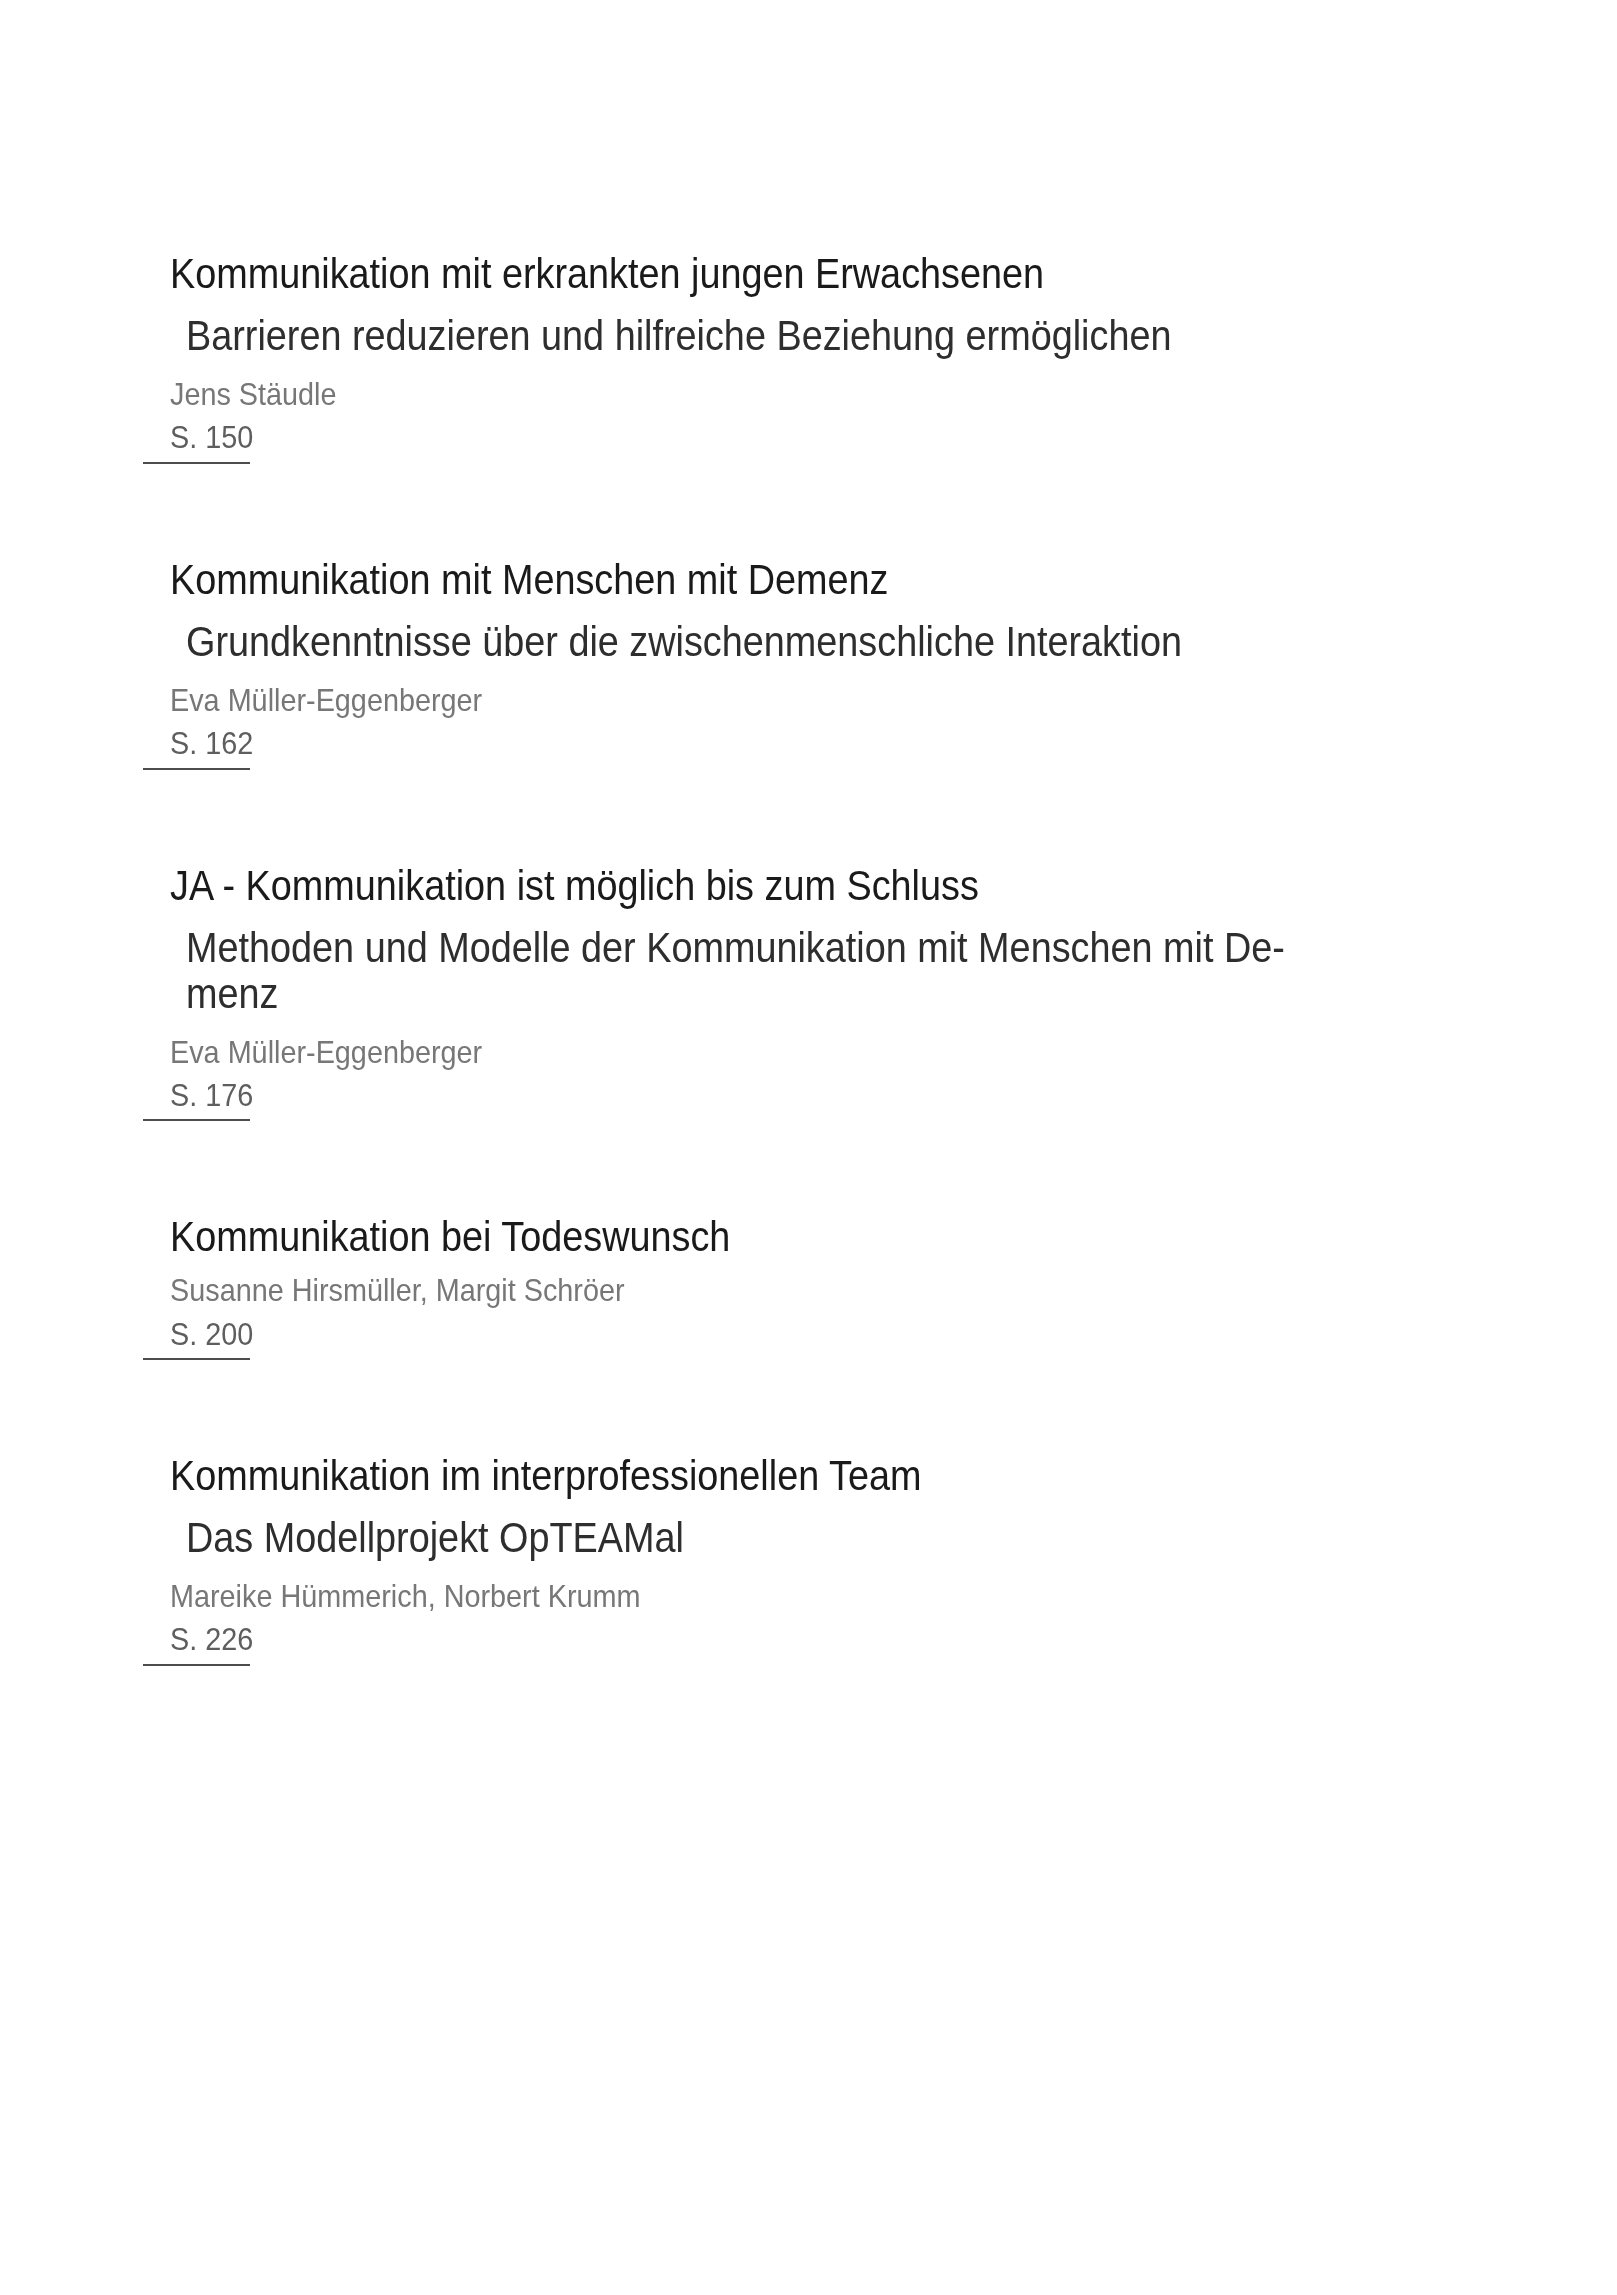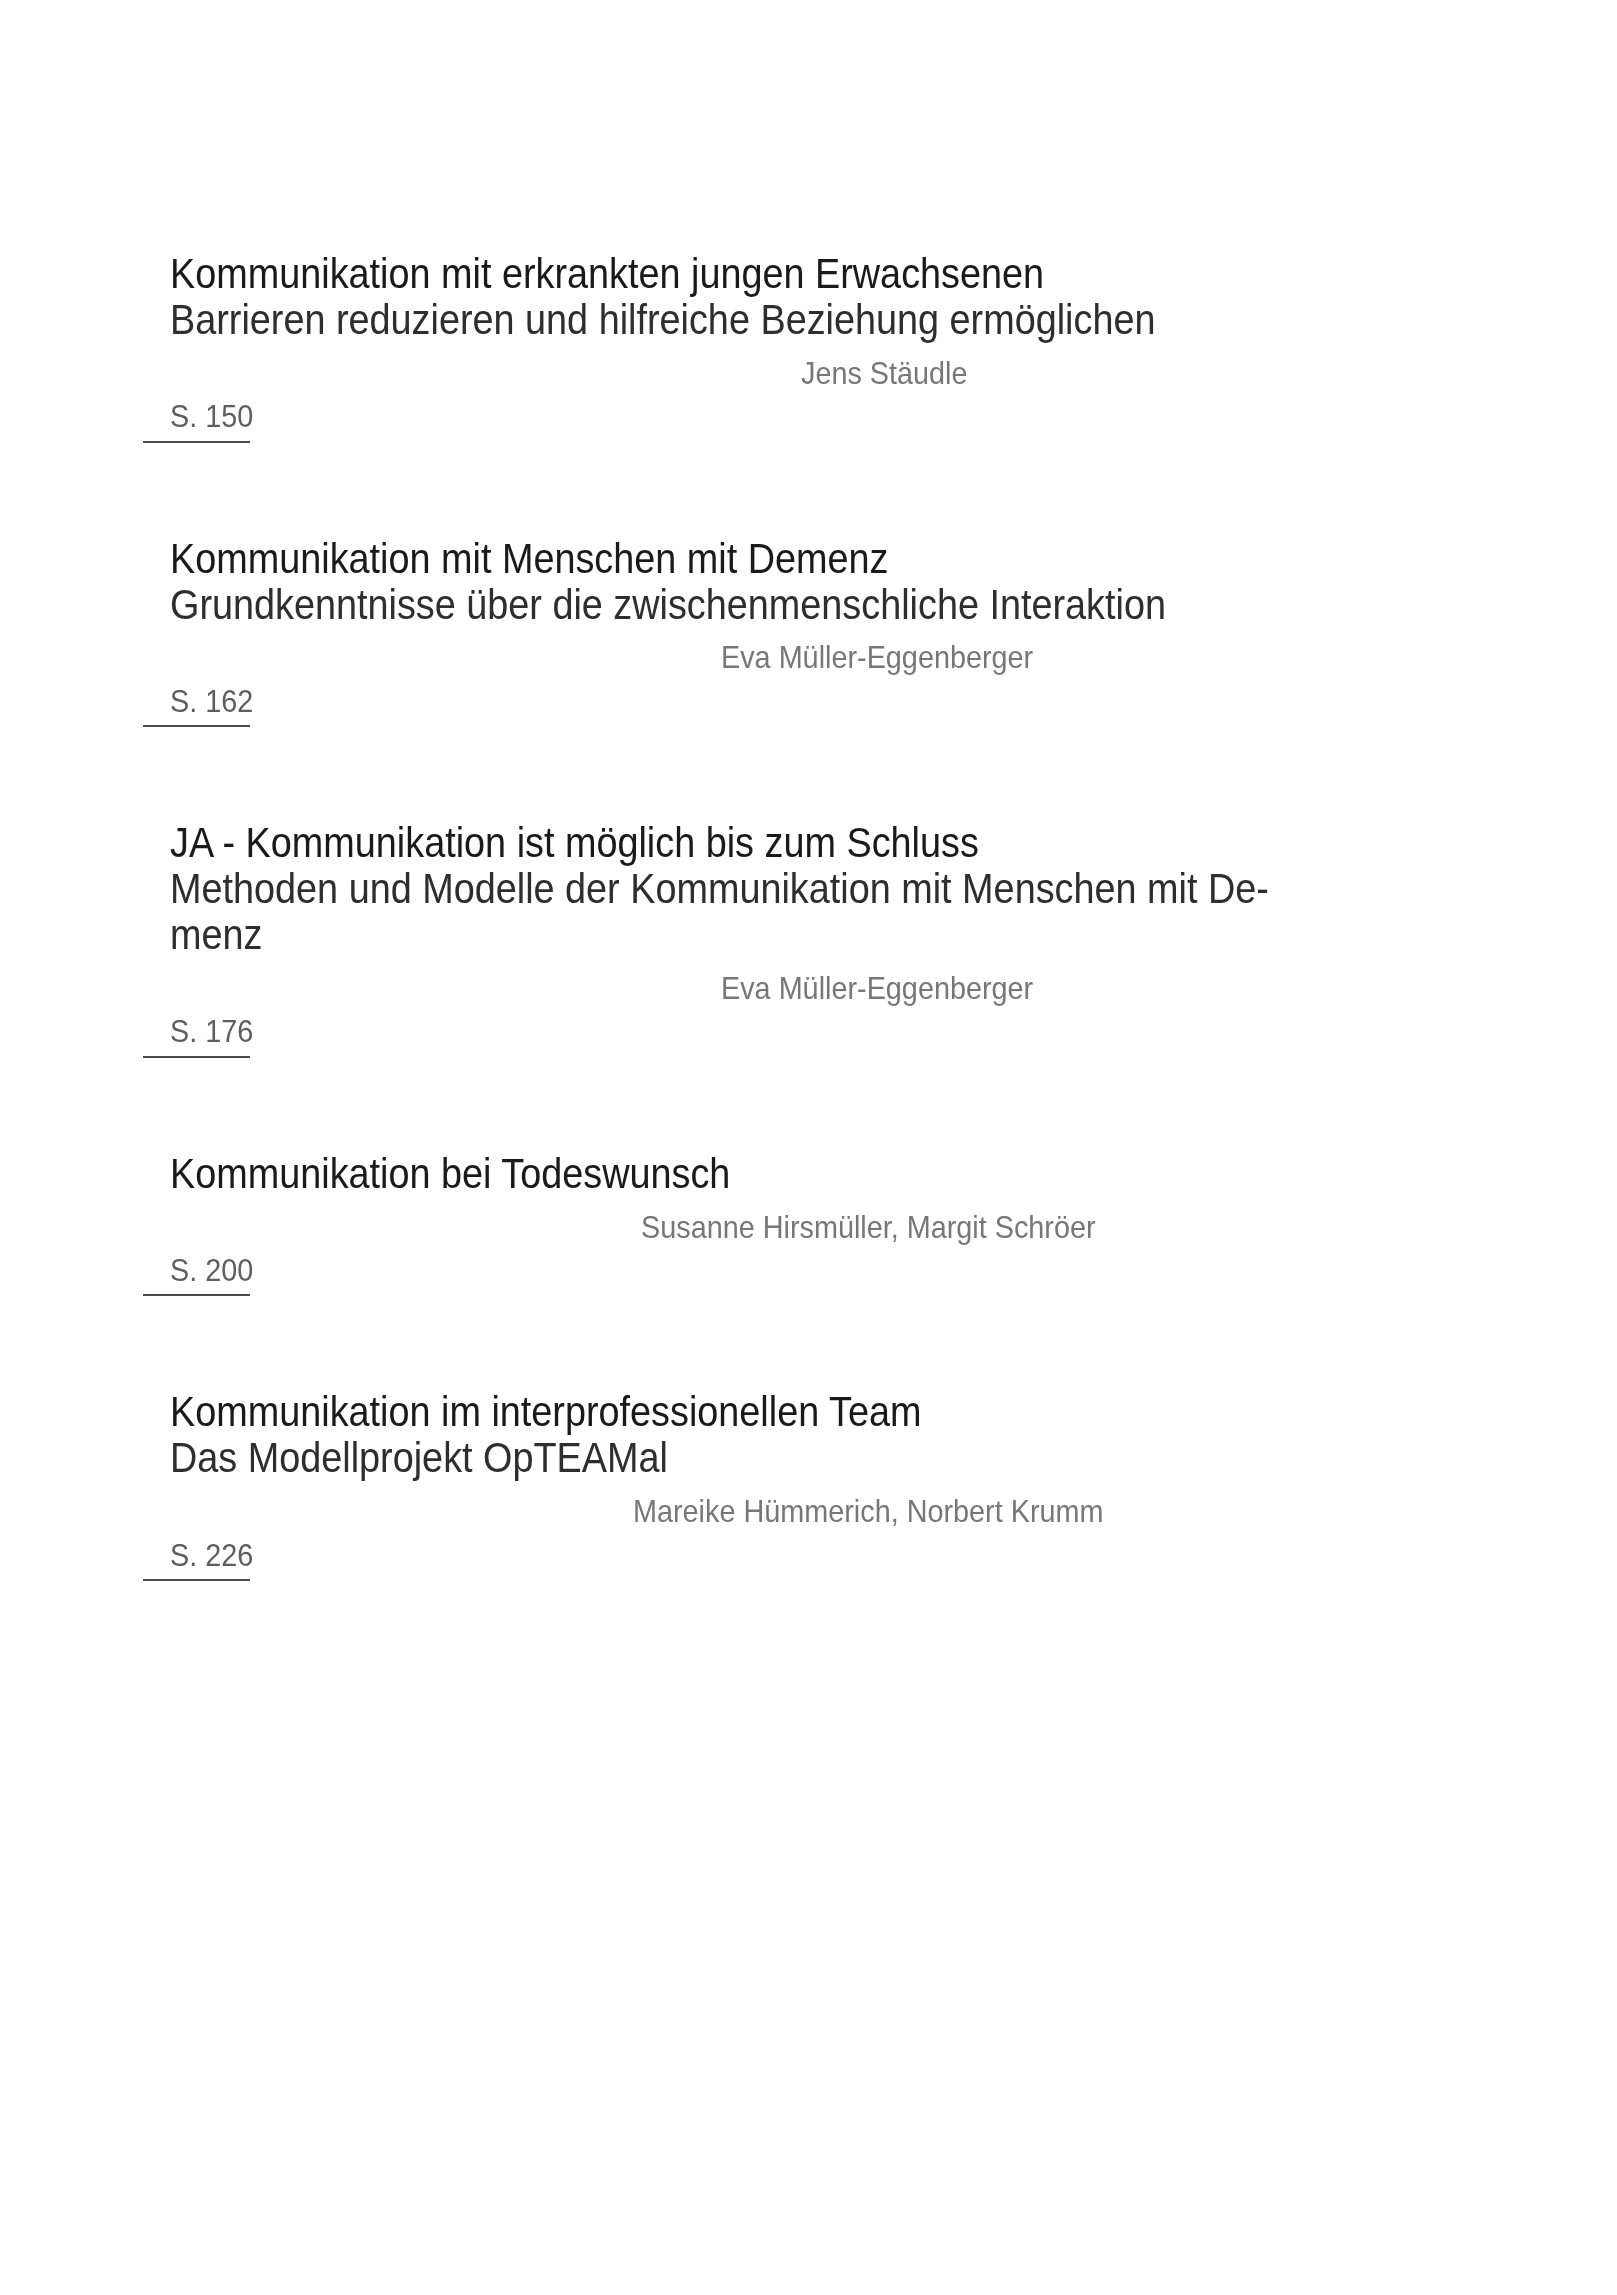--- a/index.html
+++ b/index.html
@@ -28,34 +28,33 @@
     white-space: pre-line;
   }
   .title {
     margin: 0;
     font-size: 42px;
     line-height: 46px;
     font-weight: 400;
     color: #1a1a1a;
   }
   .subtitle {
-    margin: 0;
+    margin: 16px;
     font-size: 42px;
     line-height: 46px;
     font-weight: 400;
     color: #2e2e2e;
     text-decoration: underline;
   }
   .authors {
     margin: 10.8px 0 0 0;
     font-size: 32px;
     line-height: 38px;
     font-weight: 400;
     color: #777777;
-    text-align: center;
   }
   .pagebox {
     margin: 5.4px 0 0 -27px;
     width: 107px;
     box-sizing: border-box;
     padding: 0 0 5.4px 27px;
     border-bottom: 2.7px solid #4d4d4d;
   }
   .pageno {
     font-size: 32px;

